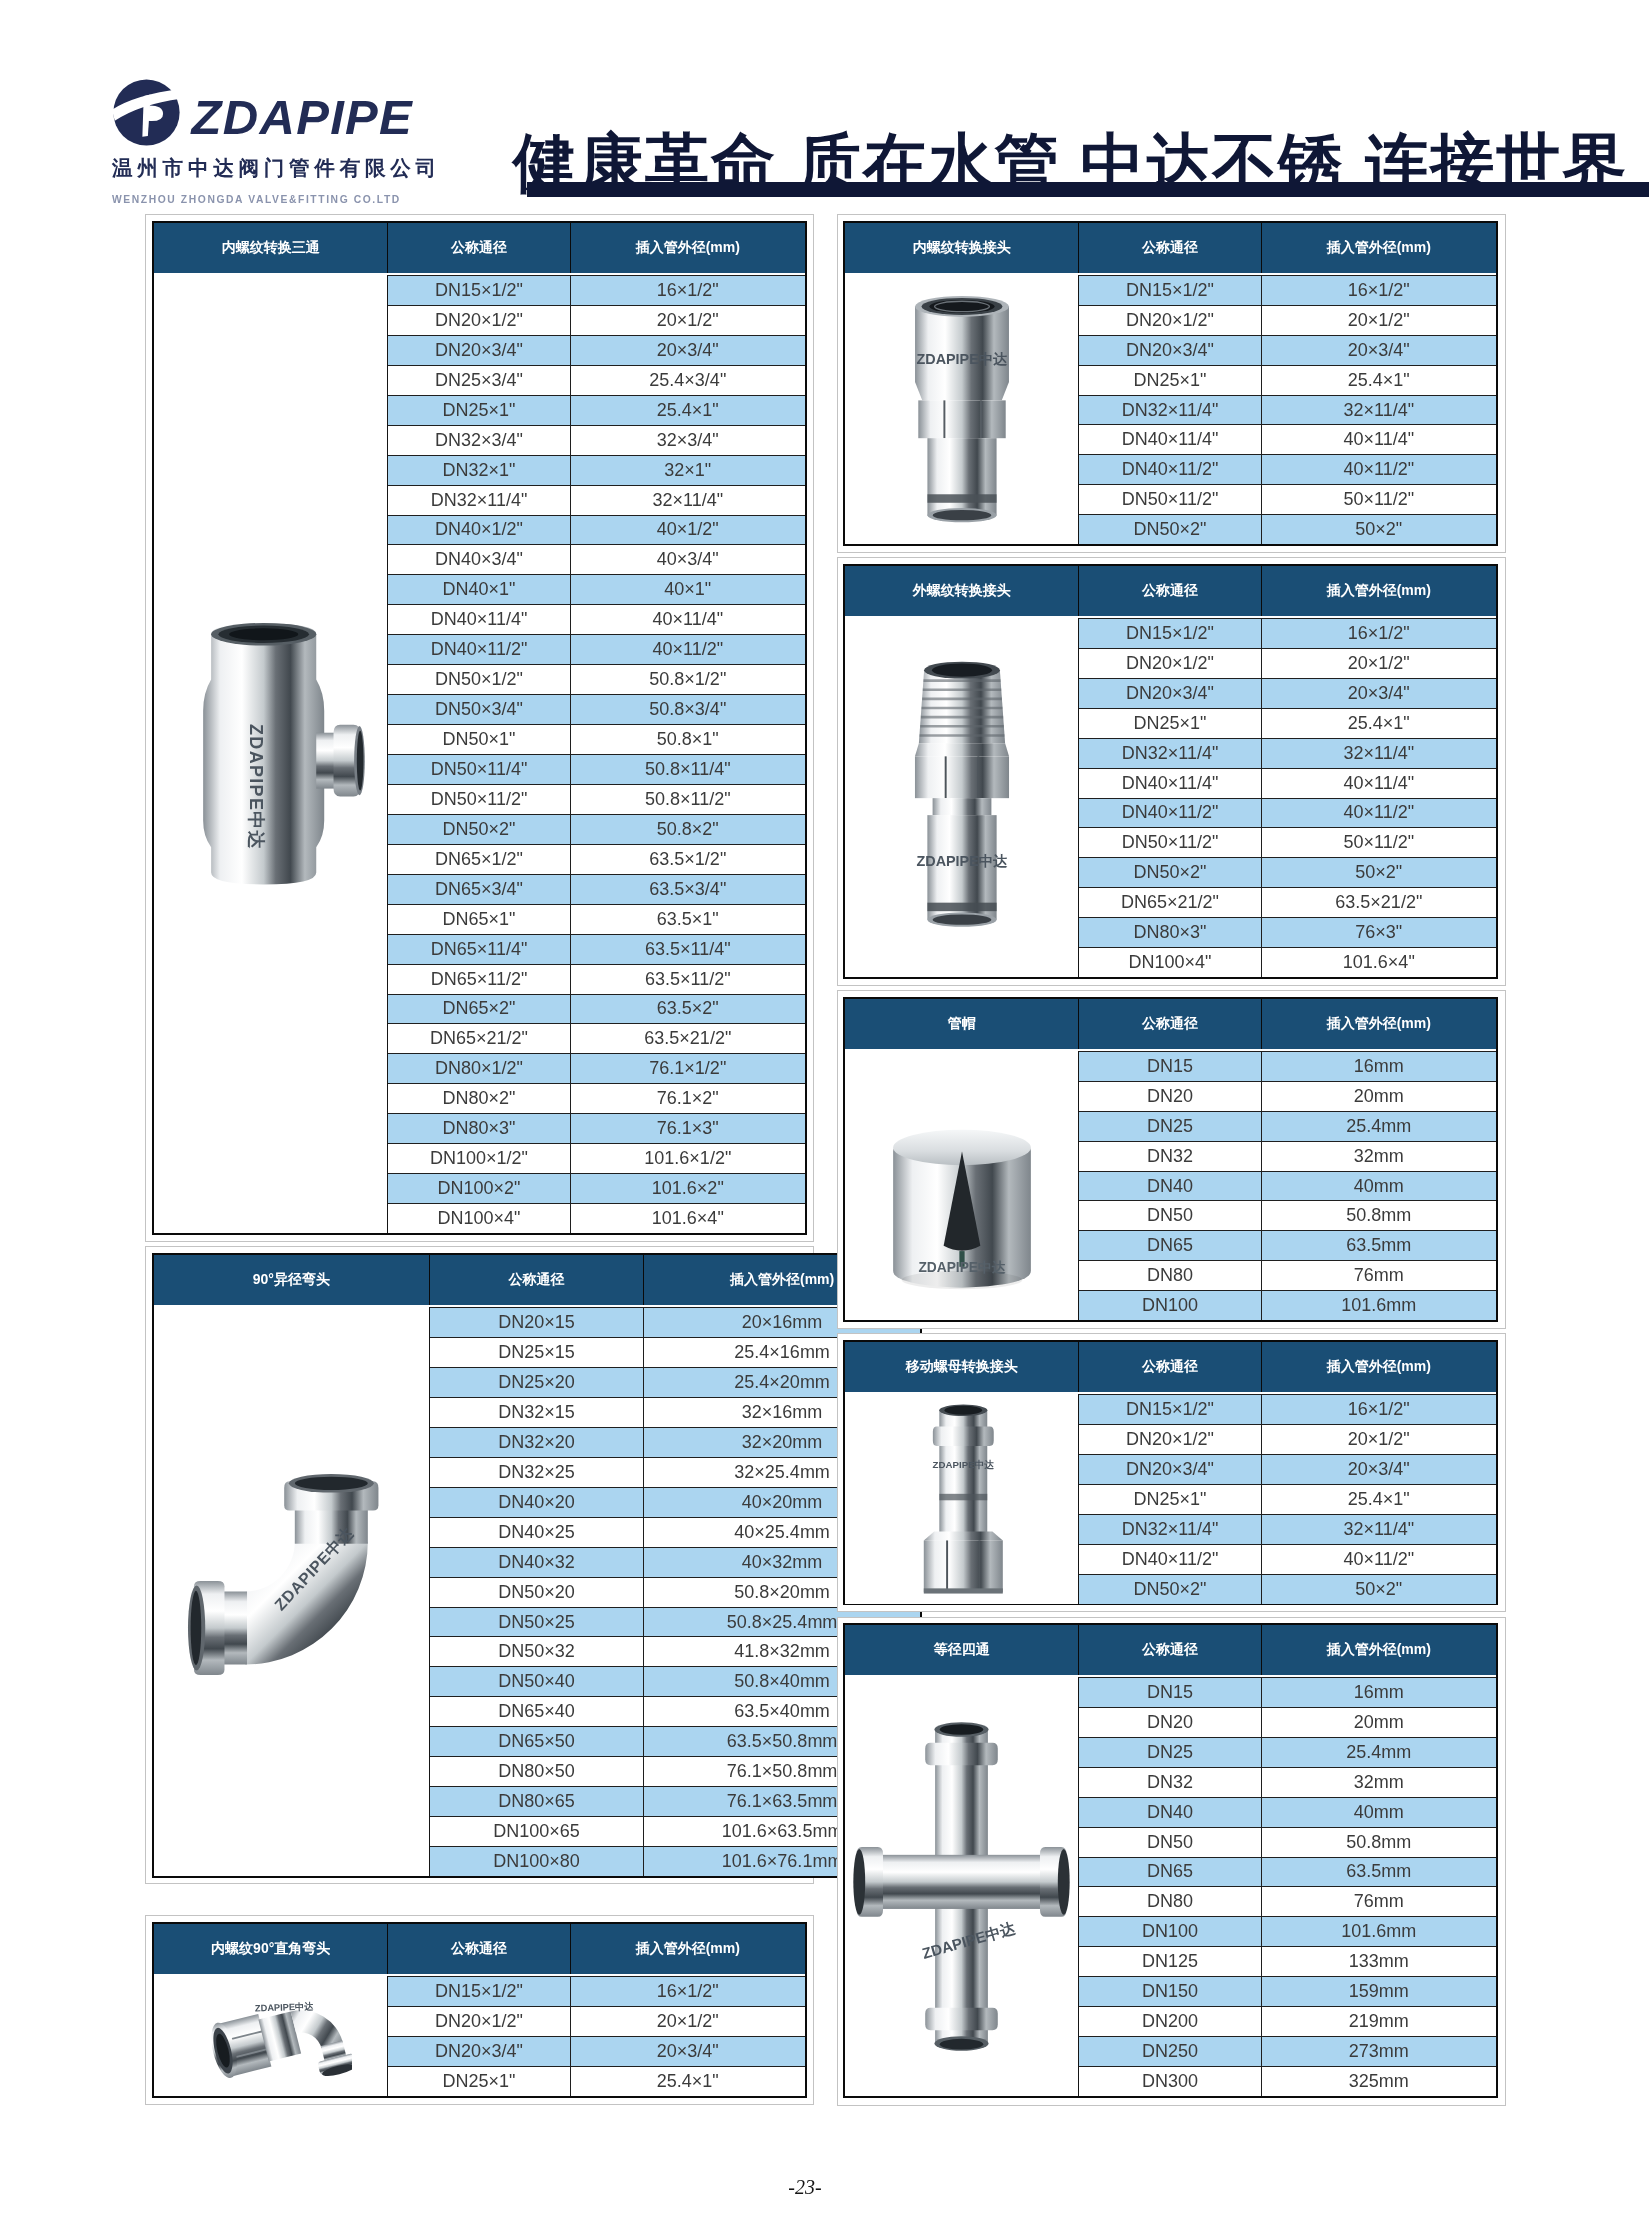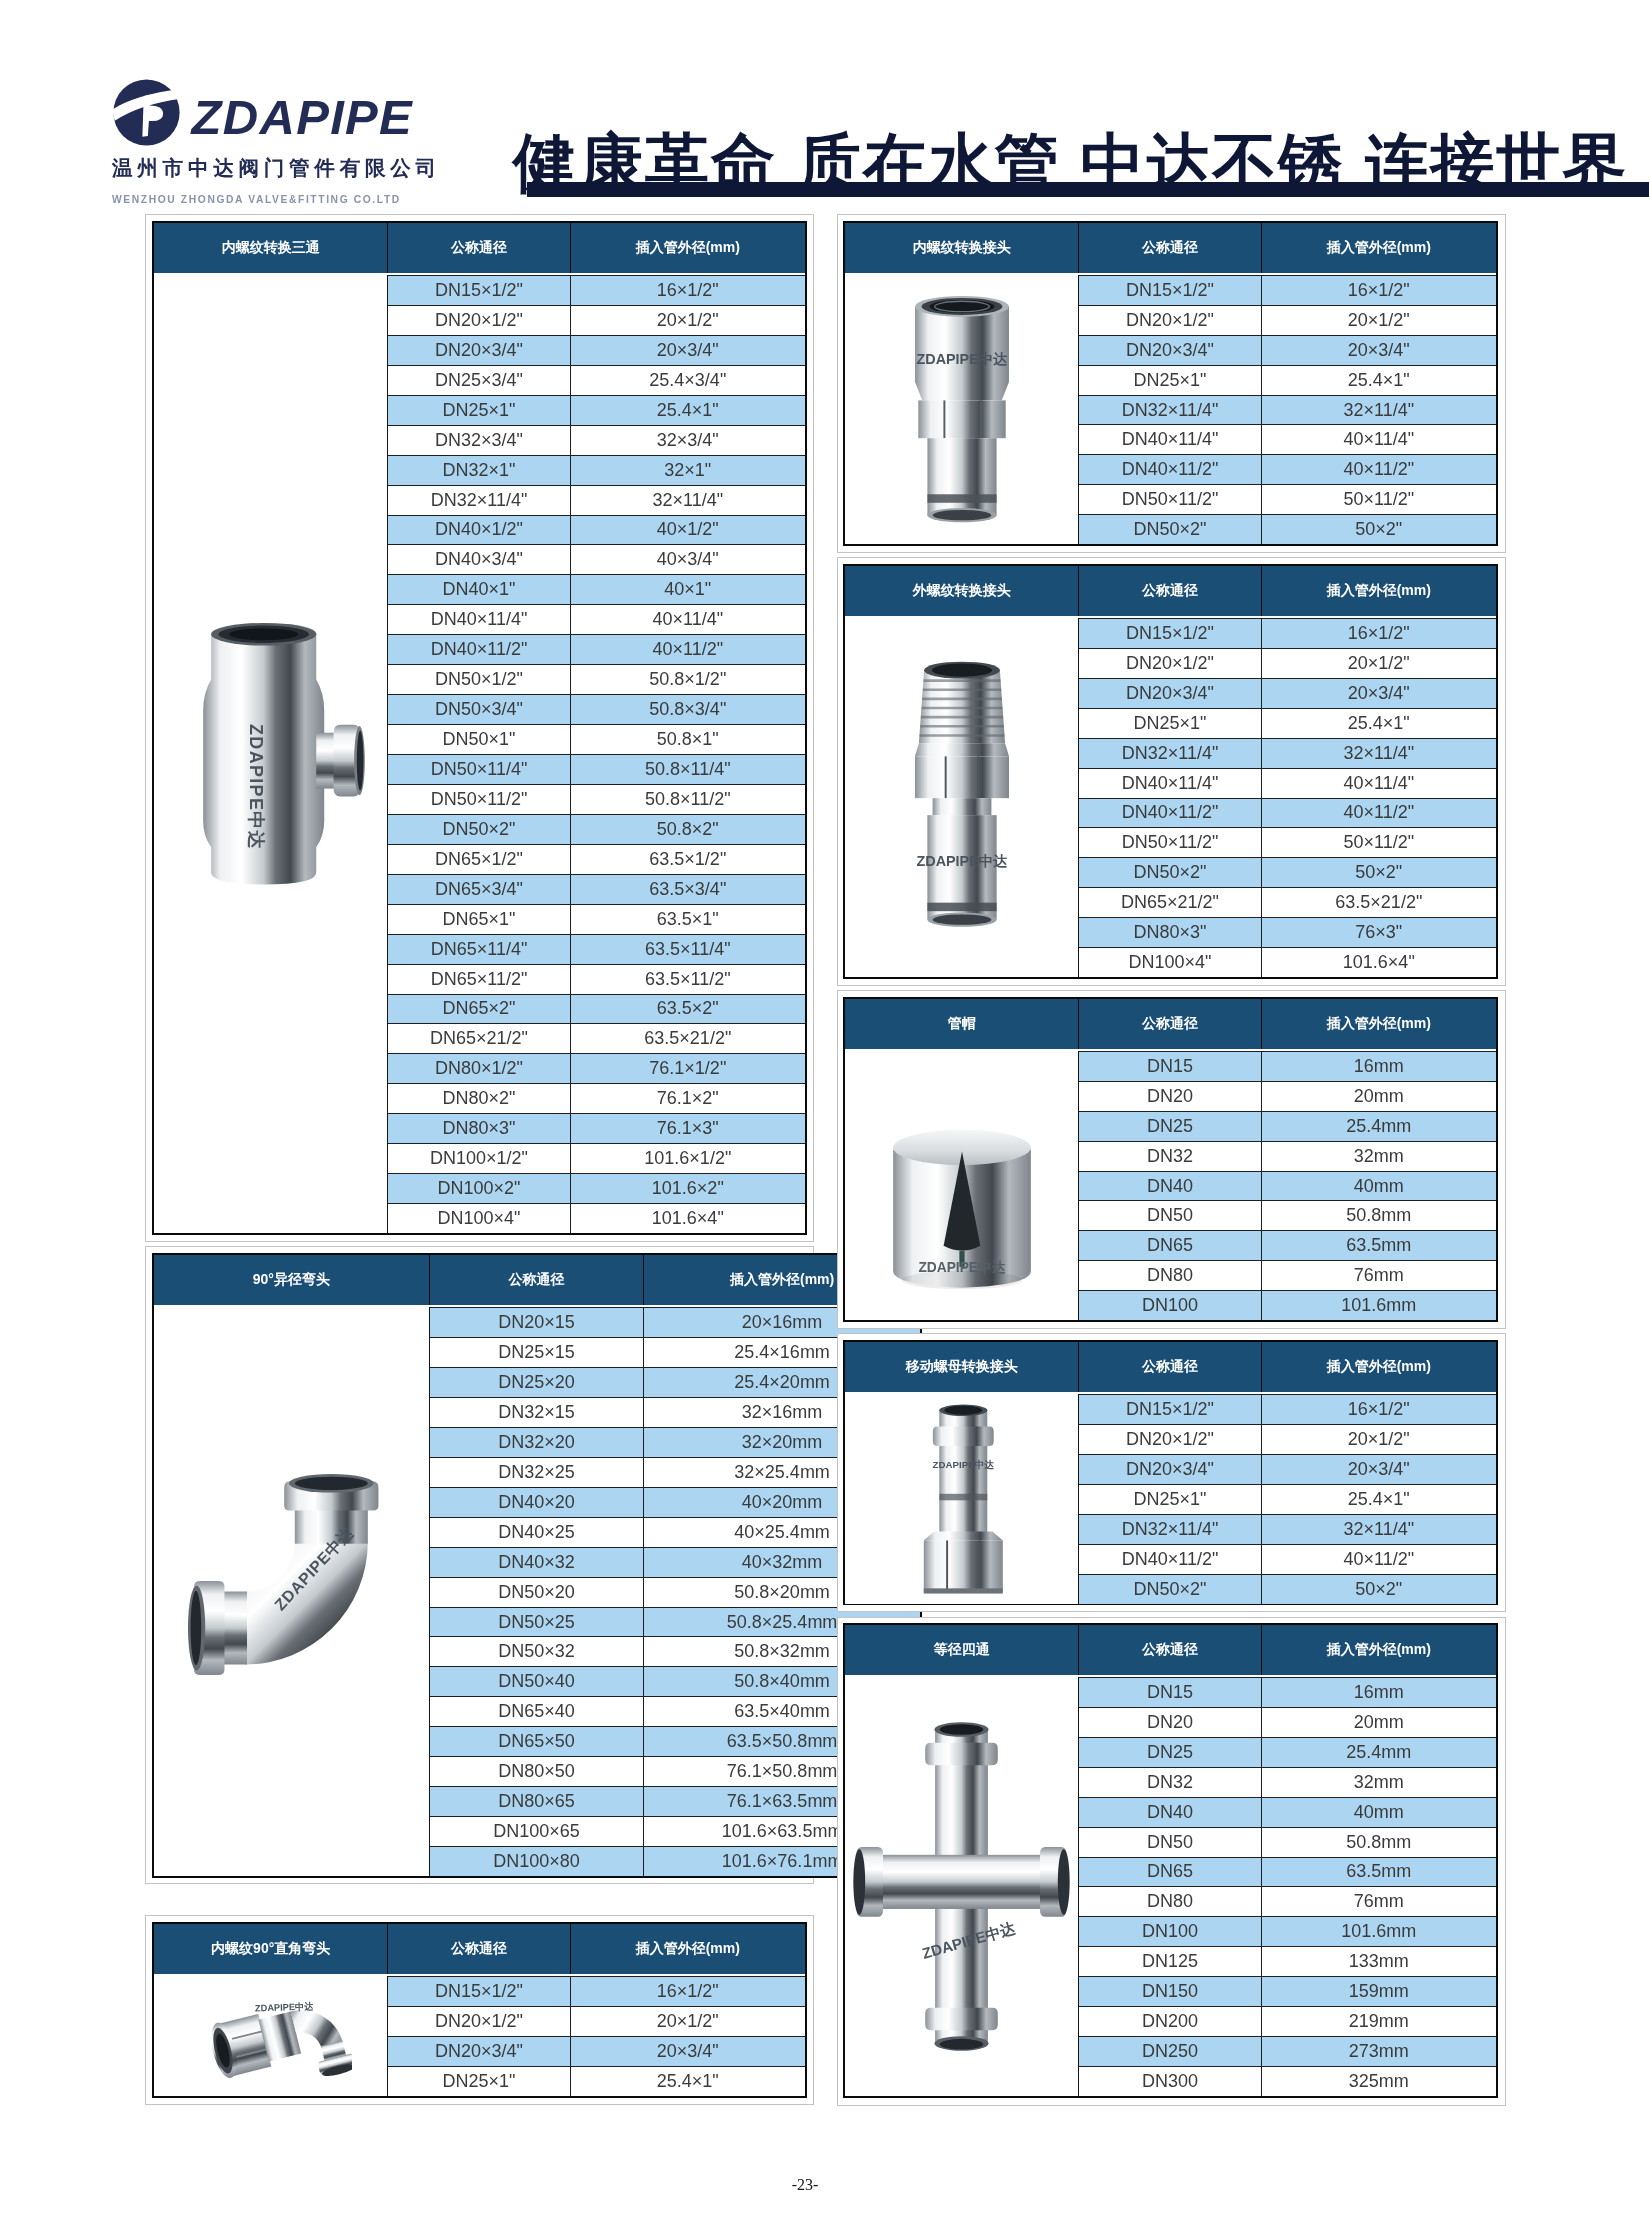--- a/index.html
+++ b/index.html
@@ -27,21 +27,21 @@
   .img-cell{width:36%;border-right:1.3px solid #151515;box-sizing:border-box;
             display:flex;align-items:center;justify-content:center;background:#fff;}
   .rows{width:64%;display:flex;flex-direction:column;}
   .row{display:flex;height:30px;box-sizing:border-box;border-top:1.3px solid #1f1f1f;background:#fff;}
   .row.alt{background:var(--row-alt,#abd5f0);}
   .cell{display:flex;align-items:center;justify-content:center;font-size:18px;color:#3b3b3b;box-sizing:border-box;}
   .row .c1{width:43.75%;border-right:1.3px solid #1f1f1f;}
   .row .c2{width:56.25%;}
   
   .page-num{position:absolute;left:0;top:2176px;width:1610px;text-align:center;
-            font-family:"Liberation Serif","DejaVu Serif",serif;font-size:16px;color:#151515;}
+            font-family:"Liberation Serif","DejaVu Serif",serif;font-style:italic;font-size:20px;color:#151515;}
 </style>
 </head>
 <body>
 
 <div class="page" style="--header-bg: #1a4e75; --row-alt: #abd5f0; --banner: #0f1736;">
 
   <div class="logo">
     <div class="logo-top">
       <svg class="logo-icon" width="69" height="69" viewBox="0 0 100 100">
         <circle cx="50" cy="50" r="48" fill="#222c55"></circle>
@@ -328,21 +328,21 @@
             <div class="row">
               <div class="cell c1">DN50×20</div>
               <div class="cell c2">50.8×20mm</div>
             </div>
             <div class="row alt">
               <div class="cell c1">DN50×25</div>
               <div class="cell c2">50.8×25.4mm</div>
             </div>
             <div class="row">
               <div class="cell c1">DN50×32</div>
-              <div class="cell c2">50.8×32mm</div>
+              <div class="cell c2">41.8×32mm</div>
             </div>
             <div class="row alt">
               <div class="cell c1">DN50×40</div>
               <div class="cell c2">50.8×40mm</div>
             </div>
             <div class="row">
               <div class="cell c1">DN65×40</div>
               <div class="cell c2">63.5×40mm</div>
             </div>
             <div class="row alt">

